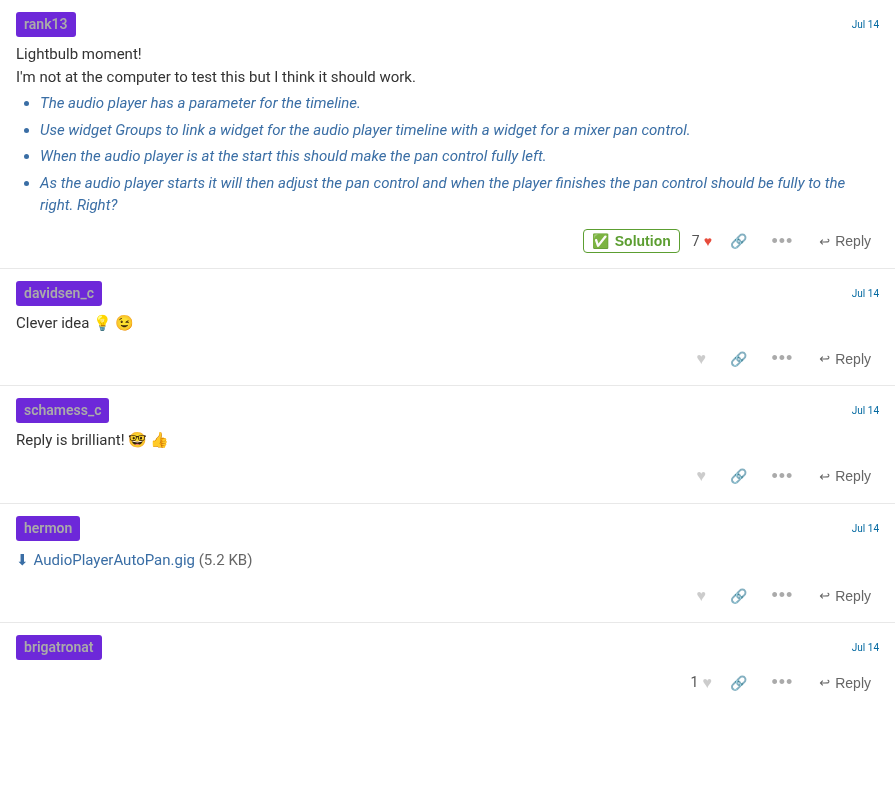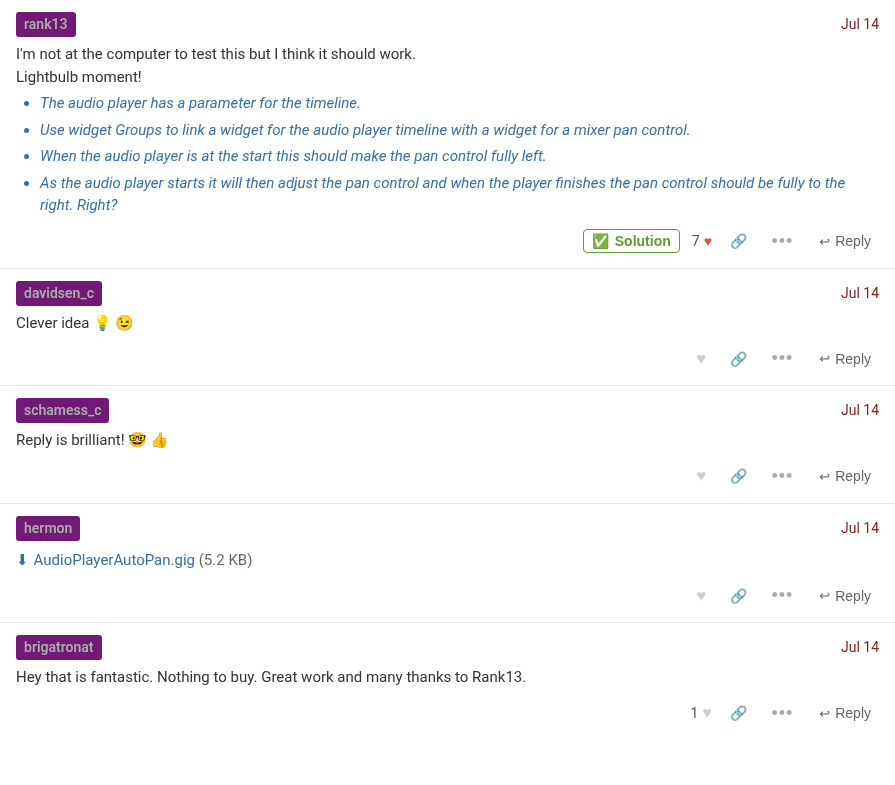--- a/index.html
+++ b/index.html
@@ -20,28 +20,28 @@
     .post-header {
       display: flex;
       justify-content: space-between;
       align-items: center;
       margin-bottom: 6px;
     }
     .username {
       font-size: 14px;
       font-weight: 600;
       color: #aaa;
-      background: #701a75;
+      background: #6d28d9;
       border-radius: 3px;
       padding: 2px 8px;
       display: inline-block;
     }
     .post-date {
-      font-size: 14px;
-      color: #7f1d1d;
+      font-size: 10px;
+      color: #0369a1;
     }
     .post-content {
       color: #333;
       margin-bottom: 10px;
     }
     .post-content ul {
       margin-left: 24px;
       margin-top: 4px;
       font-style: italic;
     }
@@ -117,22 +117,22 @@
   </style>
 </head>
 <body>
 
 <div class="post">
   <div class="post-header">
     <span class="username">rank13</span>
     <span class="post-date">Jul 14</span>
   </div>
   <div class="post-content">
+    <div>Lightbulb moment!</div>
     <div>I'm not at the computer to test this but I think it should work.</div>
-    <div>Lightbulb moment!</div>
     <ul>
       <li>The audio player has a parameter for the timeline.</li>
       <li>Use widget Groups to link a widget for the audio player timeline with a widget for a mixer pan control.</li>
       <li>When the audio player is at the start this should make the pan control fully left.</li>
       <li>As the audio player starts it will then adjust the pan control and when the player finishes the pan control should be fully to the right. Right?</li>
     </ul>
   </div>
   <div class="post-actions">
     <button class="action-btn solution-badge">
       <span>✅</span>
@@ -234,23 +234,20 @@
       <span>Reply</span>
     </button>
   </div>
 </div>
 
 <div class="post" style="border-bottom:none;">
   <div class="post-header">
     <span class="username">brigatronat</span>
     <span class="post-date">Jul 14</span>
   </div>
-  <div class="post-content">
-    <div>Hey that is fantastic. Nothing to buy. Great work and many thanks to Rank13.</div>
-  </div>
   <div class="post-actions">
     <span class="vote-count">
       <span>1</span>
       <span style="color:#ccc;font-size:16px;">♥</span>
     </span>
     <button class="action-btn">
       <span>🔗</span>
     </button>
     <button class="action-btn">
       <span style="font-size:18px;letter-spacing:1px;color:#aaa">•••</span>

